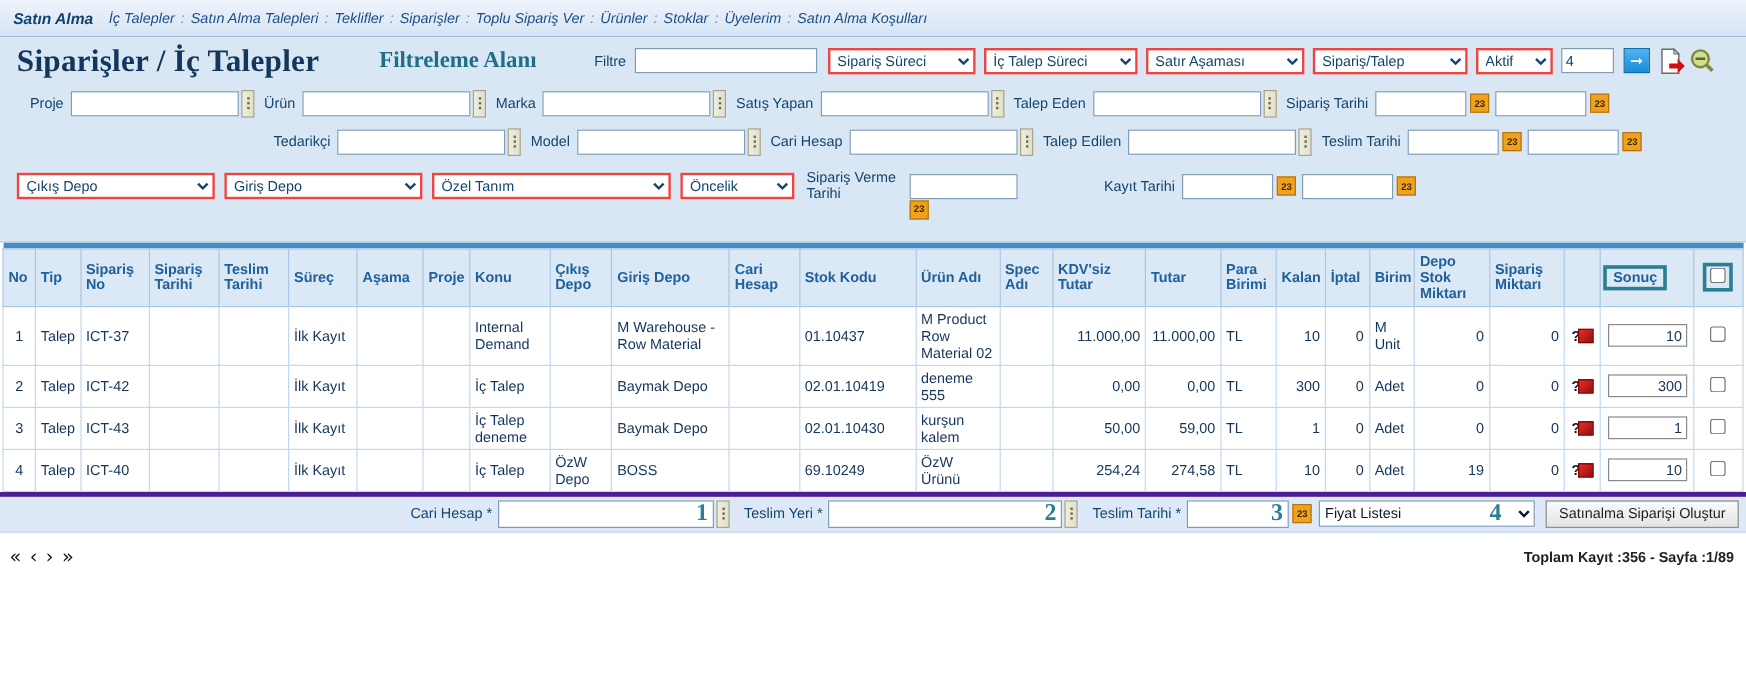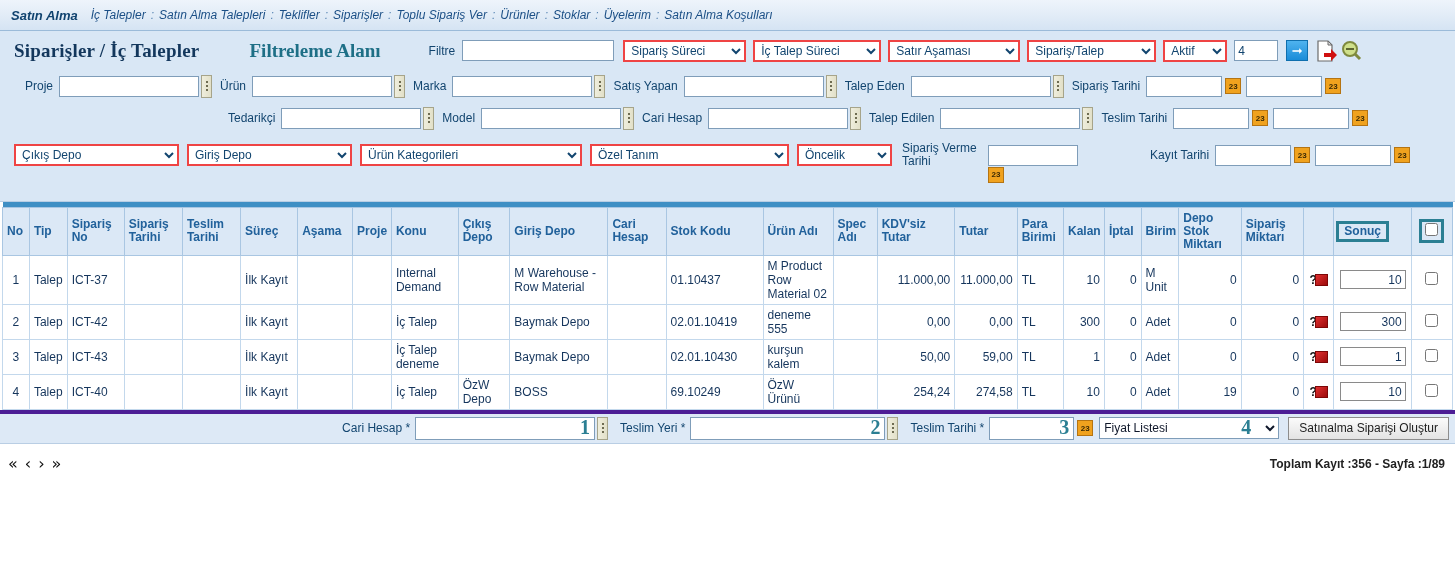--- a/index.html
+++ b/index.html
@@ -48,21 +48,21 @@
     padding: 0;
     position: relative;
     height: 171px;
   }
   .frow { display: flex; align-items: center; white-space: nowrap; }
 
   #frow1 { height: 39px; padding-left: 14px; }
   .page-title {
     font-family: "Liberation Serif", serif;
     font-weight: bold;
-    font-size: 19px;
+    font-size: 26px;
     color: #13375c;
     letter-spacing: .2px;
   }
   .filter-area-title {
     font-family: "Liberation Serif", serif;
     font-weight: bold;
     font-size: 19px;
     color: #1e6f86;
     margin-left: 50px;
   }
@@ -387,23 +387,20 @@
     <input class="txt" style="width: 76px; margin-left: 5px;" value="">
     <span class="cal">23</span>
   </div>
 
   <div class="frow" style="height:30px;padding-left:14px;margin-top:6px;">
     <select class="sel" style="width:165px;">
       <option>Çıkış Depo</option>
     </select>
     <select class="sel" style="width:165px;margin-left:8px;">
       <option>Giriş Depo</option>
-    </select>
-    <select class="sel" style="width:222px;margin-left:8px;">
-      <option>Ürün Kategorileri</option>
     </select>
     <select class="sel" style="width:199px;margin-left:8px;">
       <option>Özel Tanım</option>
     </select>
     <select class="sel" style="width:95px;margin-left:8px;">
       <option>Öncelik</option>
     </select>
 
     <span class="lbl" style="margin-left:10px;width:82px;line-height:13px;white-space:normal;display:inline-block;">Sipariş Verme Tarihi</span>
     <span style="position:relative;display:inline-block;margin-left:4px;">

